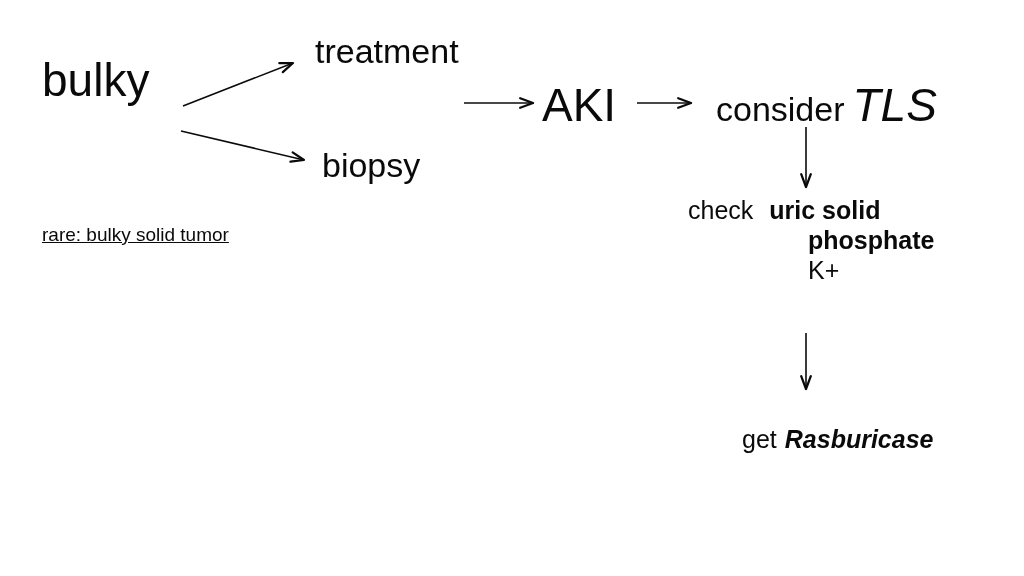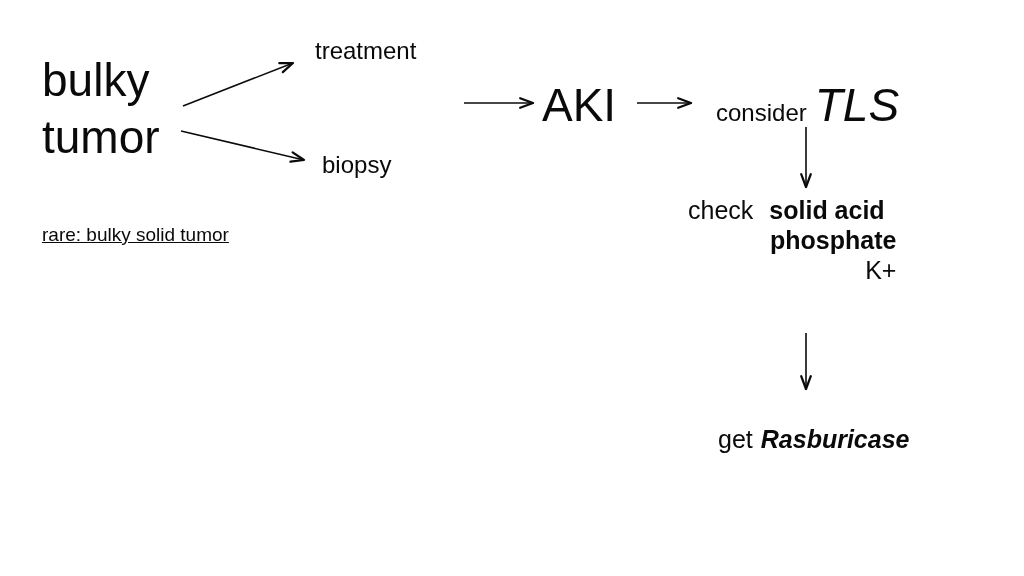--- a/index.html
+++ b/index.html
@@ -13,25 +13,25 @@
     font-family: "Liberation Sans", sans-serif;
     color: #0a0a0a;
     position: relative;
     overflow: hidden;
   }
   .abs {
     position: absolute;
     white-space: nowrap;
   }
   .big   { font-size: 46px; line-height: 57px; }
-  .mid   { font-size: 24px; line-height: 38px; }
+  .mid   { font-size: 34px; line-height: 38px; }
   .small { font-size: 25px; line-height: 30px; }
   .note  { font-size: 19px; line-height: 24px; text-decoration: underline; }
   .bold  { font-weight: 700; }
-  .indent { margin-left: 82px; text-align: right; }
+  .indent { margin-left: 120px; }
   .gap-sm { margin-left: 16px; }
   .gap-xs { margin-left: 8px; font-style: italic; }
   #arrow-layer {
     position: absolute;
     left: 0;
     top: 0;
     pointer-events: none;
   }
 </style>
 </head>
@@ -46,40 +46,39 @@
   <line x1="183" y1="106" x2="293" y2="63" stroke="#0a0a0a" stroke-width="1.6" marker-end="url(#ah)"></line>
   <line x1="181" y1="131" x2="304" y2="160" stroke="#0a0a0a" stroke-width="1.6" marker-end="url(#ah)"></line>
   <line x1="464" y1="103" x2="533" y2="103" stroke="#0a0a0a" stroke-width="1.6" marker-end="url(#ah)"></line>
   <line x1="637" y1="103" x2="691" y2="103" stroke="#0a0a0a" stroke-width="1.6" marker-end="url(#ah)"></line>
   <line x1="806" y1="127" x2="806" y2="187" stroke="#0a0a0a" stroke-width="1.6" marker-end="url(#ah)"></line>
   <line x1="806" y1="333" x2="806" y2="389" stroke="#0a0a0a" stroke-width="1.6" marker-end="url(#ah)"></line>
 </svg>
 
 <div class="abs big" style="left:42px; top:52px;">
   <div>bulky</div>
-  <div>tumor</div>
 </div>
 
 <div class="abs mid" style="left:315px; top:32px;">treatment</div>
 
 <div class="abs mid" style="left:322px; top:146px;">biopsy</div>
 
 <div class="abs note" style="left:42px; top:223px;">rare: bulky solid tumor</div>
 
 <div class="abs big" style="left:542px; top:77px;">AKI</div>
 
 <div class="abs big" style="left:716px; top:77px;">
   <span class="mid">consider</span><span class="big gap-xs">TLS</span>
 </div>
 
 <div class="abs small" style="left:688px; top:195px;">
   <div>
-    <span>check</span><span class="bold gap-sm">solid acid</span>
+    <span>check</span><span class="bold gap-sm">uric solid</span>
   </div>
   <div class="bold indent">phosphate</div>
   <div class="indent">K+</div>
 </div>
 
-<div class="abs small" style="left:718px; top:424px;text-align:right;">
+<div class="abs small" style="left:742px; top:424px;text-align:right;">
   <div>
     <span>get</span><span class="bold gap-xs">Rasburicase</span>
   </div>
 </div>
 
 </body></html>

